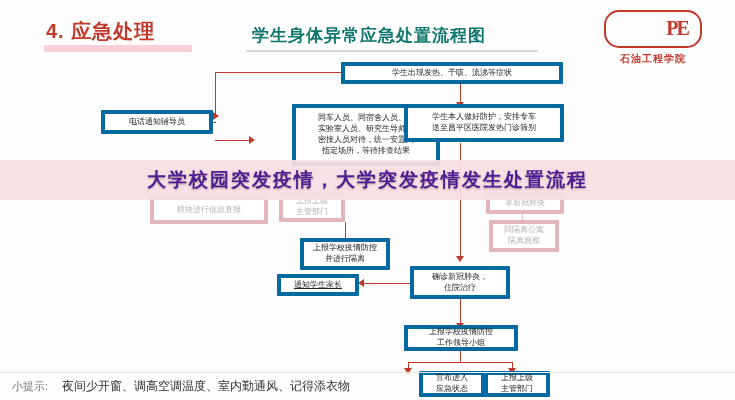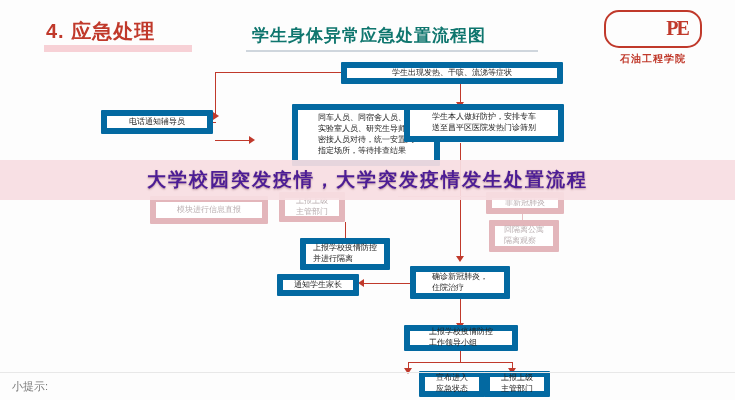--- a/index.html
+++ b/index.html
@@ -92,25 +92,26 @@
     font-size: 10px;
     color: #c0392b;
     letter-spacing: 1px;
     font-weight: bold;
   }
 
   
   .node {
     position: absolute;
     box-sizing: border-box;
-    border: 6px solid #0369a1;
+    border: 4px solid #0369a1;
     background: #ffffff;
     color: #222222;
     font-size: 8px;
     line-height: 1.35;
+    text-align: center;
     padding: 3px 3px;
     display: flex;
     align-items: center;
     justify-content: center;
     border-radius: 1px;
     z-index: 3;
   }
   .node.dim {
     border-color: #e3b6bb;
     color: #b9aeb0;
@@ -295,21 +296,21 @@
   <div class="node" style="left:300px; top:238px; width:90px; height:32px;">
     <span class="txt">上报学校疫情防控
 并进行隔离</span>
   </div>
 
   <div class="node" style="left:410px; top:266px; width:100px; height:33px;">
     <span class="txt">确诊新冠肺炎，
 住院治疗</span>
   </div>
 
-  <div class="node" style="left:277px; top:274px; width:82px; height:22px;">
+  <div class="node" style="left:277px; top:274px; width:82px; height:22px;text-decoration:underline;">
     <span class="txt">通知学生家长</span>
   </div>
 
   <div class="node" style="left:404px; top:325px; width:114px; height:26px;">
     <span class="txt">上报学校疫情防控
 工作领导小组</span>
   </div>
 
   <div class="node" style="left:374px; top:371px; width:66px; height:26px;margin-left:45px;">
     <span class="txt">宣布进入
@@ -319,14 +320,15 @@
   <div class="node" style="left:484px; top:371px; width:66px; height:26px;">
     <span class="txt">上报上级
 主管部门</span>
   </div>
 
   <div class="banner"></div>
   <div class="banner-text">大学校园突发疫情，大学突发疫情发生处置流程</div>
 
   <div class="footer-rule"></div>
   <div class="tip-label">小提示:</div>
+  <div class="tip-text">夜间少开窗、调高空调温度、室内勤通风、记得添衣物</div>
 
 </div>
 
 </body></html>

